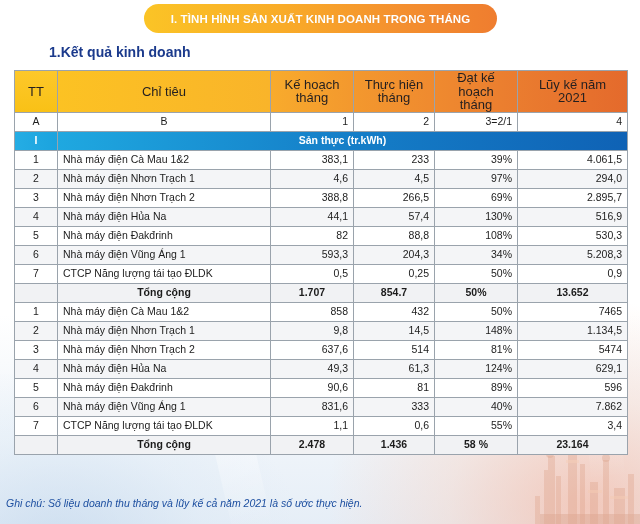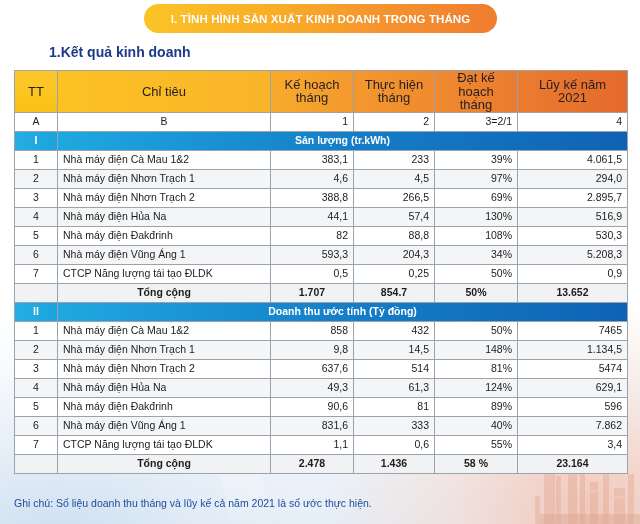--- a/index.html
+++ b/index.html
@@ -164,21 +164,22 @@
   tr.total td {
     font-weight: bold;
     background: #f1f2f4;
     text-align: center;
   }
   tr.total td.tt { background: #f1f2f4; }
 
   
   #footnote {
     position: absolute;
-    left: 14px; top: 497px;
+    left: 6px; top: 497px;
+    font-style: italic;
     font-size: 10.5px;
     color: #1d4fa0;
     white-space: nowrap;
   }
 </style>
 </head>
 <body>
 
 <div id="bg-layer">
   <div id="bg-sky"></div>
@@ -272,21 +273,21 @@
         <tr class="idx">
           <td>A</td>
           <td>B</td>
           <td class="num">1</td>
           <td class="num">2</td>
           <td class="num">3=2/1</td>
           <td class="num">4</td>
         </tr>
         <tr class="group">
           <td class="g-rom">I</td>
-          <td class="g-title" colspan="5">Sản lượng (tr.kWh)</td>
+          <td class="g-title" colspan="5">Sản thực (tr.kWh)</td>
         </tr>
         <tr class="data">
           <td class="tt">1</td>
           <td class="name">Nhà máy điện Cà Mau 1&amp;2</td>
           <td class="val">383,1</td>
           <td class="val">233</td>
           <td class="val">39%</td>
           <td class="val">4.061,5</td>
         </tr>
         <tr class="data alt">
@@ -338,24 +339,20 @@
           <td class="val">0,9</td>
         </tr>
         <tr class="total">
           <td class="tt"></td>
           <td class="name">Tổng cộng</td>
           <td class="val">1.707</td>
           <td class="val">854.7</td>
           <td class="val">50%</td>
           <td class="val">13.652</td>
         </tr>
-        <tr class="group">
-          <td class="g-rom">II</td>
-          <td class="g-title" colspan="5">Doanh thu ước tính (Tỷ đồng)</td>
-        </tr>
         <tr class="data">
           <td class="tt">1</td>
           <td class="name">Nhà máy điện Cà Mau 1&amp;2</td>
           <td class="val">858</td>
           <td class="val">432</td>
           <td class="val">50%</td>
           <td class="val">7465</td>
         </tr>
         <tr class="data alt">
           <td class="tt">2</td>

